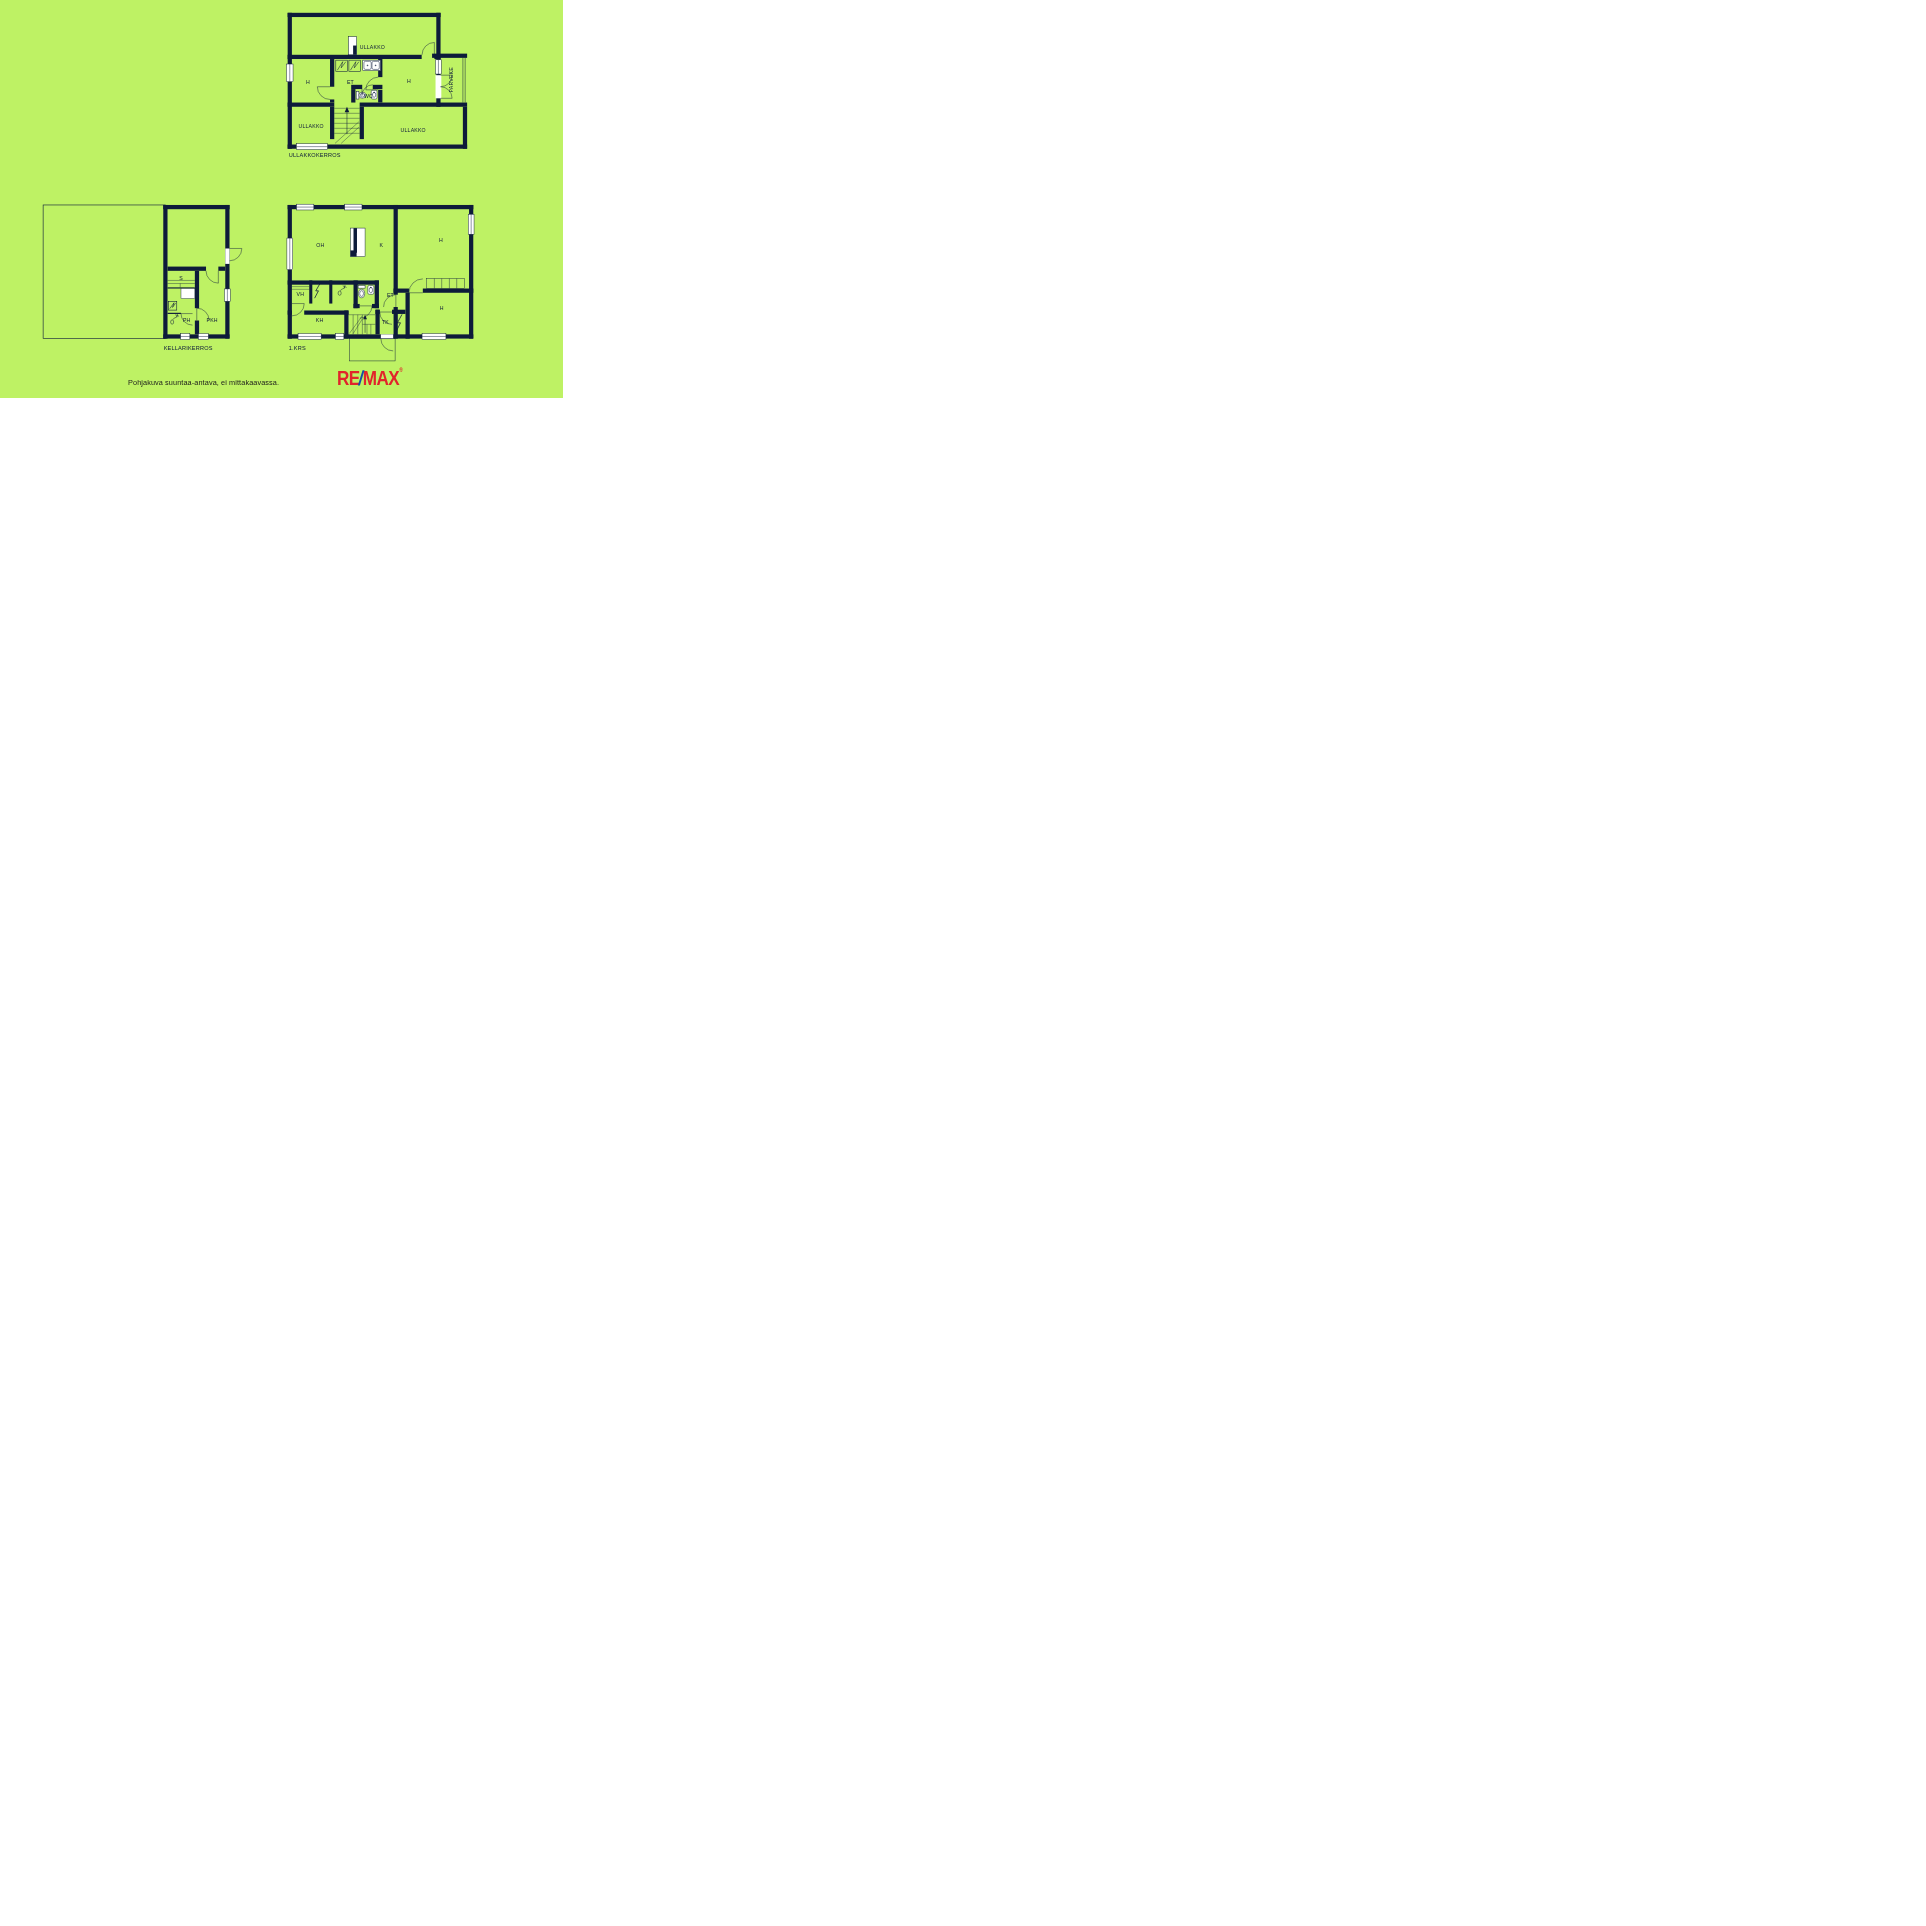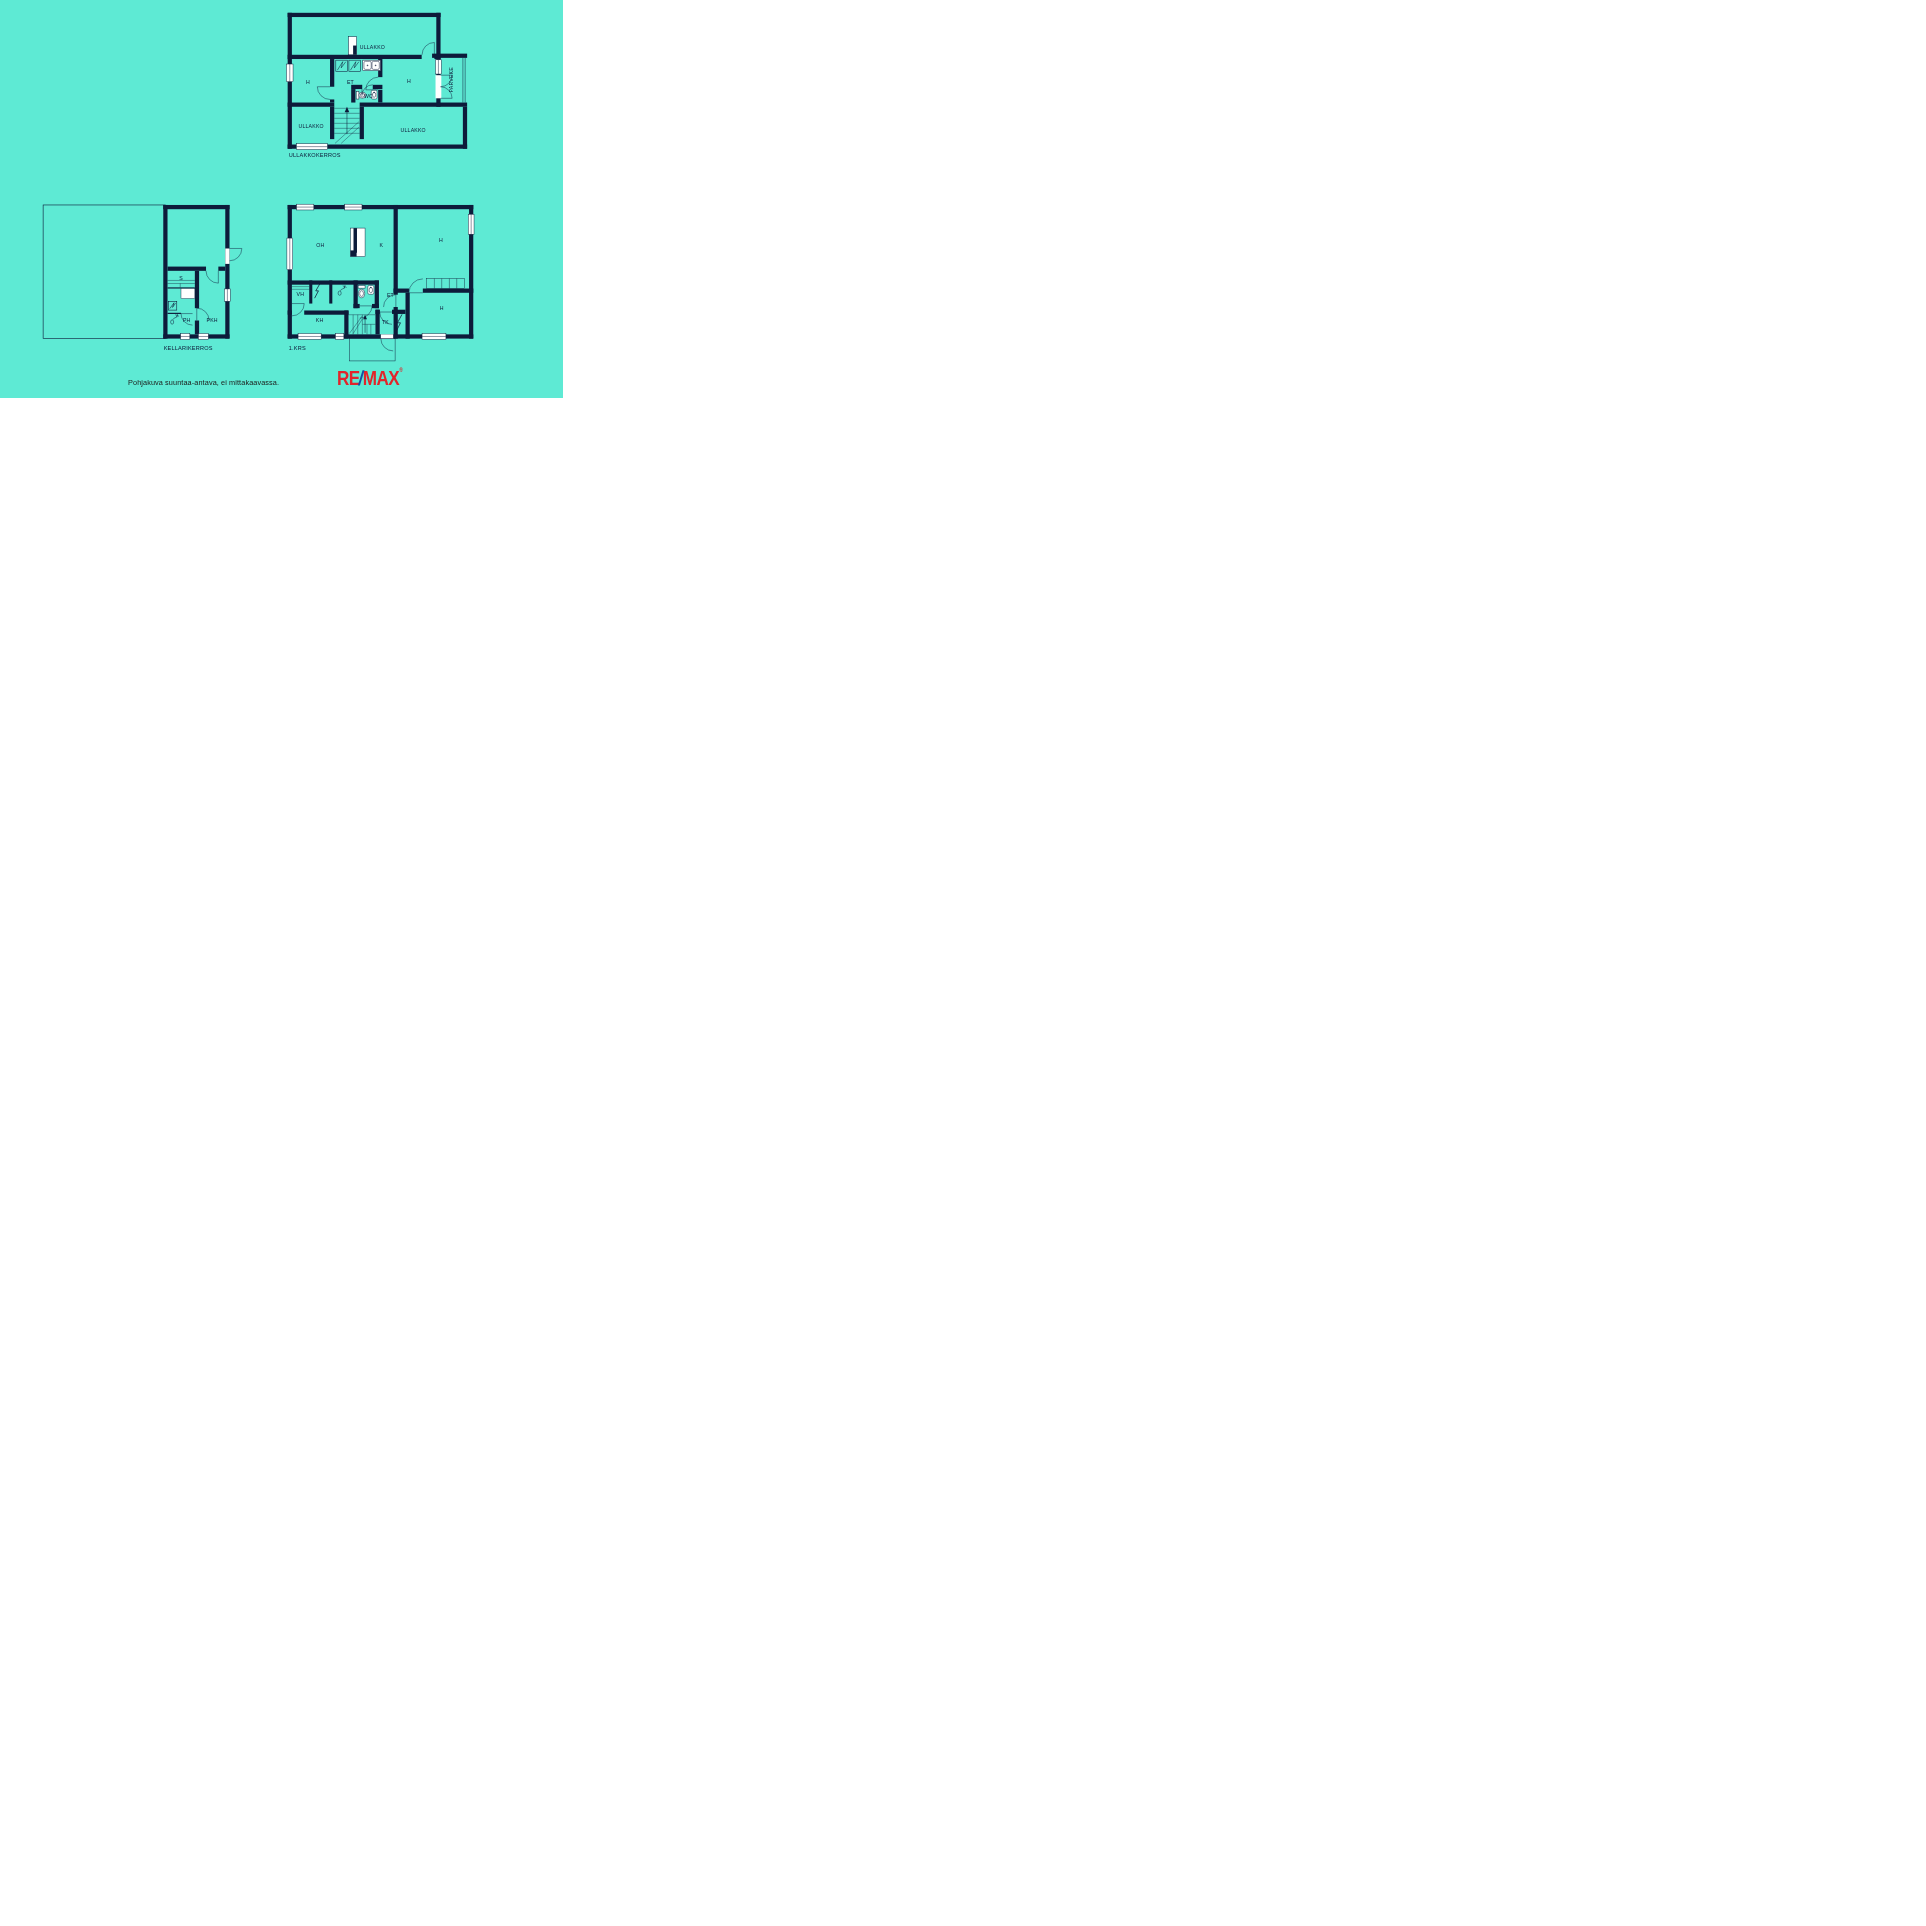--- a/index.html
+++ b/index.html
@@ -1,17 +1,17 @@
 <!DOCTYPE html>
 <html style="font-size:6.2px"><head>
 <meta charset="utf-8">
 <style>
   html,body{margin:0;padding:0;background:#ffffff;}
   body{font-family:"Liberation Sans", sans-serif;}
-  .page{position:relative;width:563px;height:398px;background:#5eead4;overflow:hidden;}
+  .page{position:relative;width:563px;height:398px;background:#bef264;overflow:hidden;}
   svg{position:absolute;inset:0;}
   svg text{fill:#0d1b3a;font-family:"Liberation Sans", sans-serif;letter-spacing:.5px;}
   .room-label{font-size:13.5px;}
   .plan-title{font-size:14.5px;}
   .footer-note{position:absolute;left:128px;top:378px;font-size:7.3px;color:#1d1d1b;letter-spacing:0.1px;}
   .logo{position:absolute;left:337px;top:368px;font-weight:bold;font-size:20.4px;letter-spacing:-0.6px;
         transform:scaleX(.84);transform-origin:left top;white-space:nowrap;line-height:1;}
   .logo .re,.logo .max{color:#e1252b;}
   .logo .slash{color:#1550a5;display:inline-block;transform:skewX(-10deg);margin:0 -0.8px;}
   .logo sup{color:#e1252b;font-size:5.8px;vertical-align:top;line-height:1;letter-spacing:0;}

